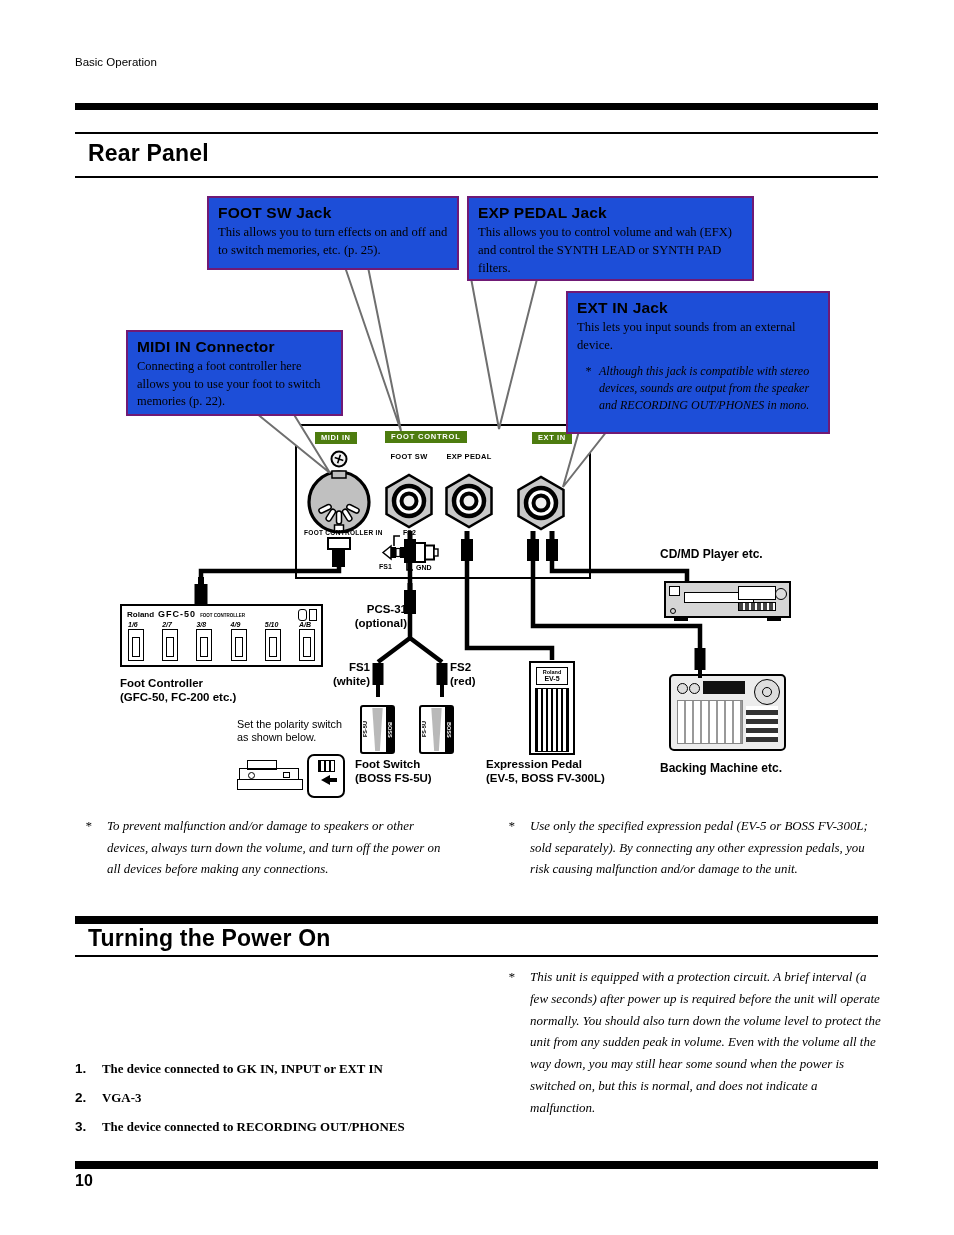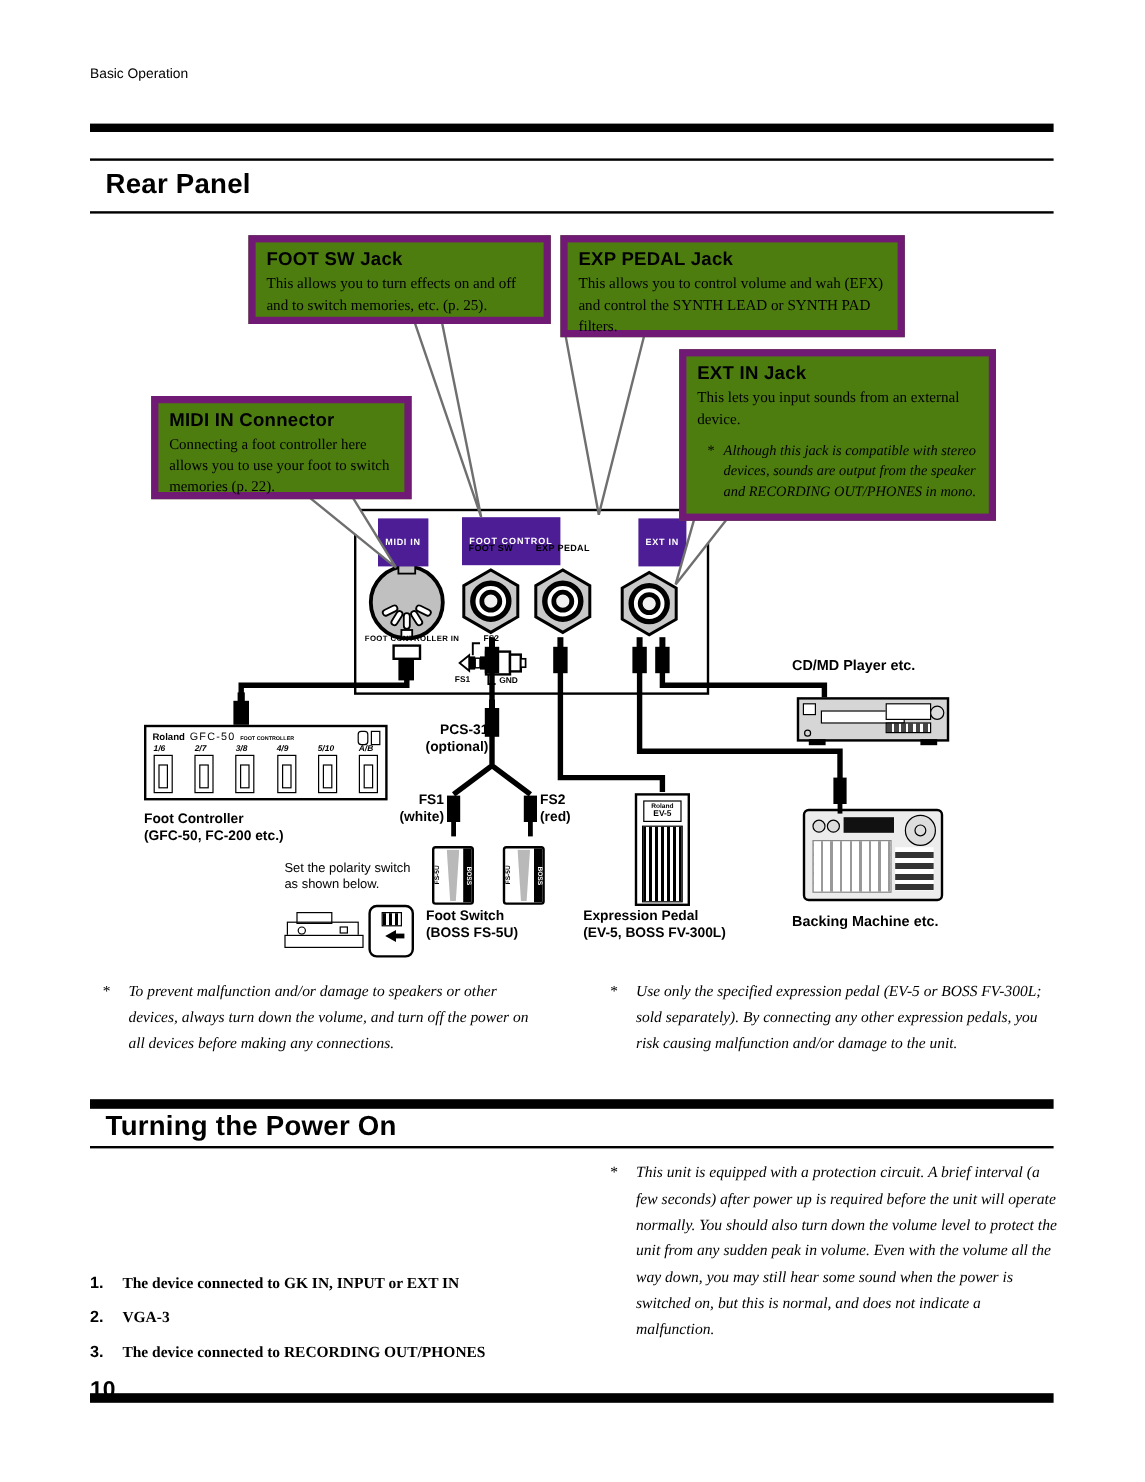--- a/index.html
+++ b/index.html
@@ -3,31 +3,31 @@
 <meta charset="utf-8">
 <style>
   html,body{margin:0;padding:0;background:#fff;}
   .page{position:relative;width:954px;height:1235px;background:#fff;overflow:hidden;
         font-family:"Liberation Sans",sans-serif;color:#000;}
   .abs{position:absolute;}
   .bar{background:#000;height:7px;}
   .rule{background:#000;height:2px;}
   .h1{font-size:23px;font-weight:bold;letter-spacing:0.2px;}
   .serif{font-family:"Liberation Serif",serif;}
-  .callout{position:absolute;background:#4d7c0f;border:6px solid #701a75;box-sizing:border-box;
+  .callout{position:absolute;background:#1d4ed8;border:2px solid #701a75;box-sizing:border-box;
            padding:6px 9px 0 9px;z-index:3;}
   .callout .ct{font-size:15.5px;font-weight:bold;letter-spacing:0.2px;margin-bottom:2px;}
   .callout .cb{font-family:"Liberation Serif",serif;font-size:12.6px;line-height:1.42;}
   .callout .cnote{display:flex;font-family:"Liberation Serif",serif;font-style:italic;
                   font-size:12px;line-height:1.42;margin-top:8px;margin-left:8px;}
   .callout .cnote .st{width:14px;flex:none;}
   .panel{position:absolute;left:295px;top:424px;width:292px;height:151px;border:2px solid #000;
          background:#fff;z-index:1;}
-  .blabel{position:absolute;background:#4c1d95;color:#fff;font-size:7.5px;font-weight:bold;
-          letter-spacing:0.6px;padding:16px 6px;line-height:1;}
+  .blabel{position:absolute;background:#4d7c0f;color:#fff;font-size:7.5px;font-weight:bold;
+          letter-spacing:0.6px;padding:2px 6px;line-height:1;}
   .plabel{position:absolute;font-size:7.5px;font-weight:bold;letter-spacing:0.3px;line-height:1;}
   .tinylabel{position:absolute;font-size:7px;font-weight:bold;line-height:1;}
   .devcap{position:absolute;font-size:11.5px;font-weight:bold;text-align:left;line-height:1.25;z-index:1;}
   .fnote{position:absolute;display:flex;font-family:"Liberation Serif",serif;font-style:italic;
          font-size:12.9px;line-height:1.68;}
   .fnote .st{width:22px;flex:none;font-style:italic;}
   .step{display:flex;margin-bottom:13px;}
   .step .num{width:27px;flex:none;font-weight:bold;font-size:13.5px;}
   .step .txt{font-family:"Liberation Serif",serif;font-weight:bold;font-size:12.9px;padding-top:1px;}
   svg{display:block;}
@@ -139,21 +139,21 @@
     <div class="plabel" style="left:146px;top:27px;width:52px;text-align:center;">EXP PEDAL</div>
     <div class="plabel" style="left:7px;top:104px;font-size:6.5px;">FOOT CONTROLLER IN</div>
     <div class="tinylabel" style="left:106px;top:103px;">FS2</div>
     <div class="tinylabel" style="left:82px;top:137px;">FS1</div>
     <div class="tinylabel" style="left:119px;top:138px;">GND</div>
   </div>
 
   <div class="gfc">
     <div class="abs" style="left:5px;top:3px;display:flex;align-items:baseline;gap:4px;">
       <span style="font-size:8px;font-weight:bold;">Roland</span>
-      <span style="font-size:9px;font-weight:normal;letter-spacing:1px;">GFC-50</span>
+      <span style="font-size:9px;font-weight:bold;letter-spacing:1px;">GFC-50</span>
       <span style="font-size:4.5px;font-weight:bold;">FOOT CONTROLLER</span>
     </div>
     <div class="abs" style="right:4px;top:3px;width:6px;height:10px;border:1px solid #000;"></div>
     <div class="abs" style="right:14px;top:3px;width:7px;height:10px;border:1px solid #000;border-radius:3px;"></div>
     <div class="abs" style="left:6px;right:6px;top:15px;display:flex;justify-content:space-between;">
       <div>
         <div style="font-size:7px;font-weight:bold;font-style:italic;">1/6</div>
         <div style="width:14px;height:30px;border:1.5px solid #000;margin-top:1px;">
             <div style="width:6px;height:18px;border:1px solid #000;margin:7px auto 0 auto;"></div>
           </div>
@@ -372,15 +372,15 @@
       <span class="txt">The device connected to RECORDING OUT/PHONES</span>
     </div>
   </div>
 
   <div class="fnote" style="left:508px;top:966px;width:378px;font-size:13px;">
     <span class="st">*</span>
     <span>This unit is equipped with a protection circuit. A brief interval (a few seconds) after power up is required before the unit will operate normally. You should also turn down the volume level to protect the unit from any sudden peak in volume. Even with the volume all the way down, you may still hear some sound when the power is switched on, but this is normal, and does not indicate a malfunction.</span>
   </div>
 
   <div class="abs bar" style="left:75px;top:1161px;width:803px;height:8px;"></div>
-  <div class="abs" style="left:75px;top:1148px;font-size:19px;font-weight:bold;">10</div>
+  <div class="abs" style="left:75px;top:1172px;font-size:16px;font-weight:bold;">10</div>
 
 </div>
 
 </body></html>

